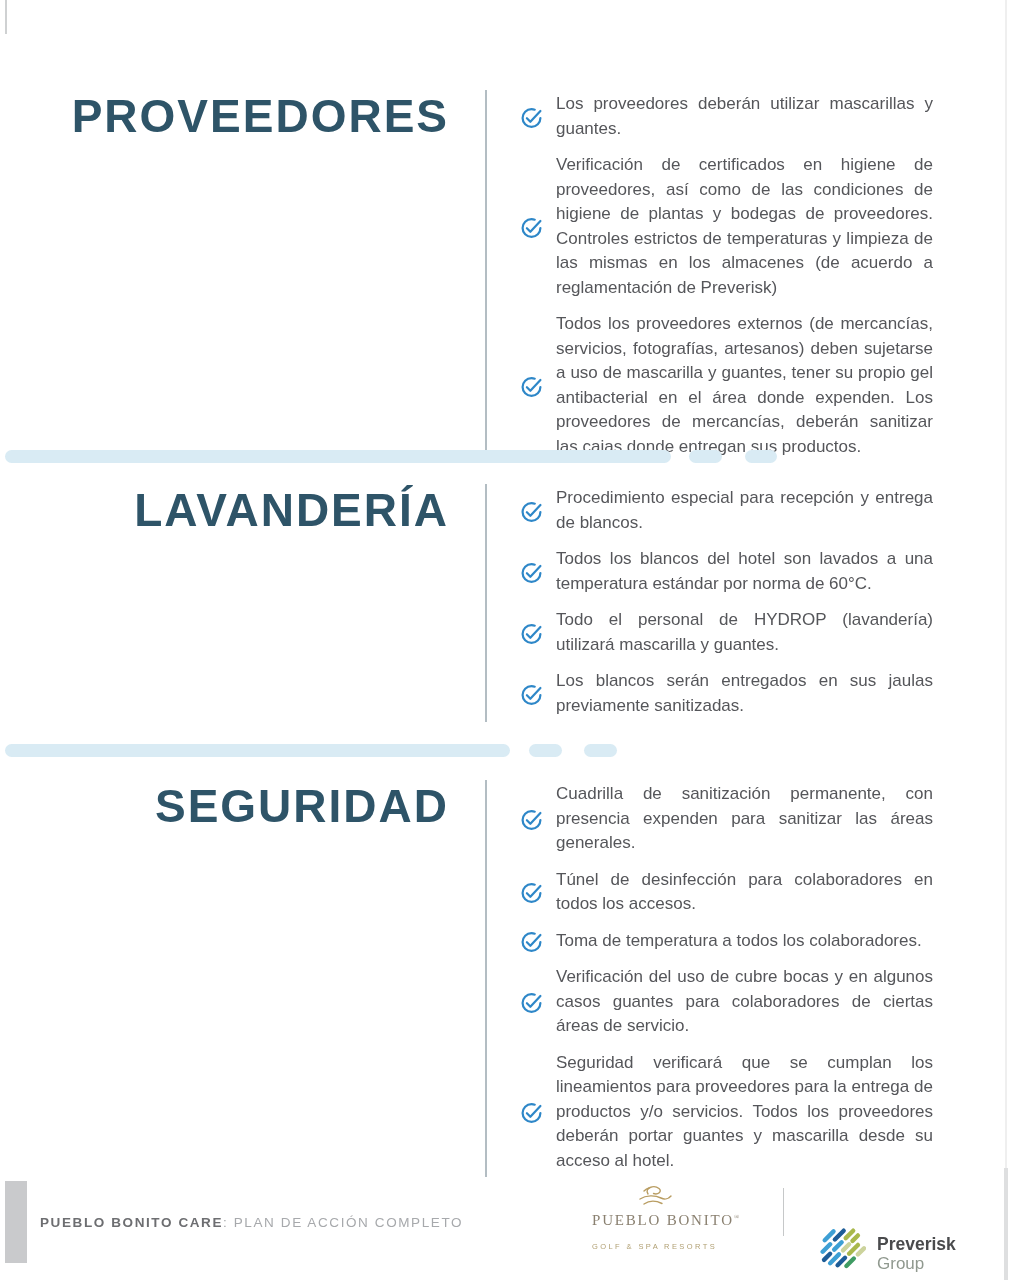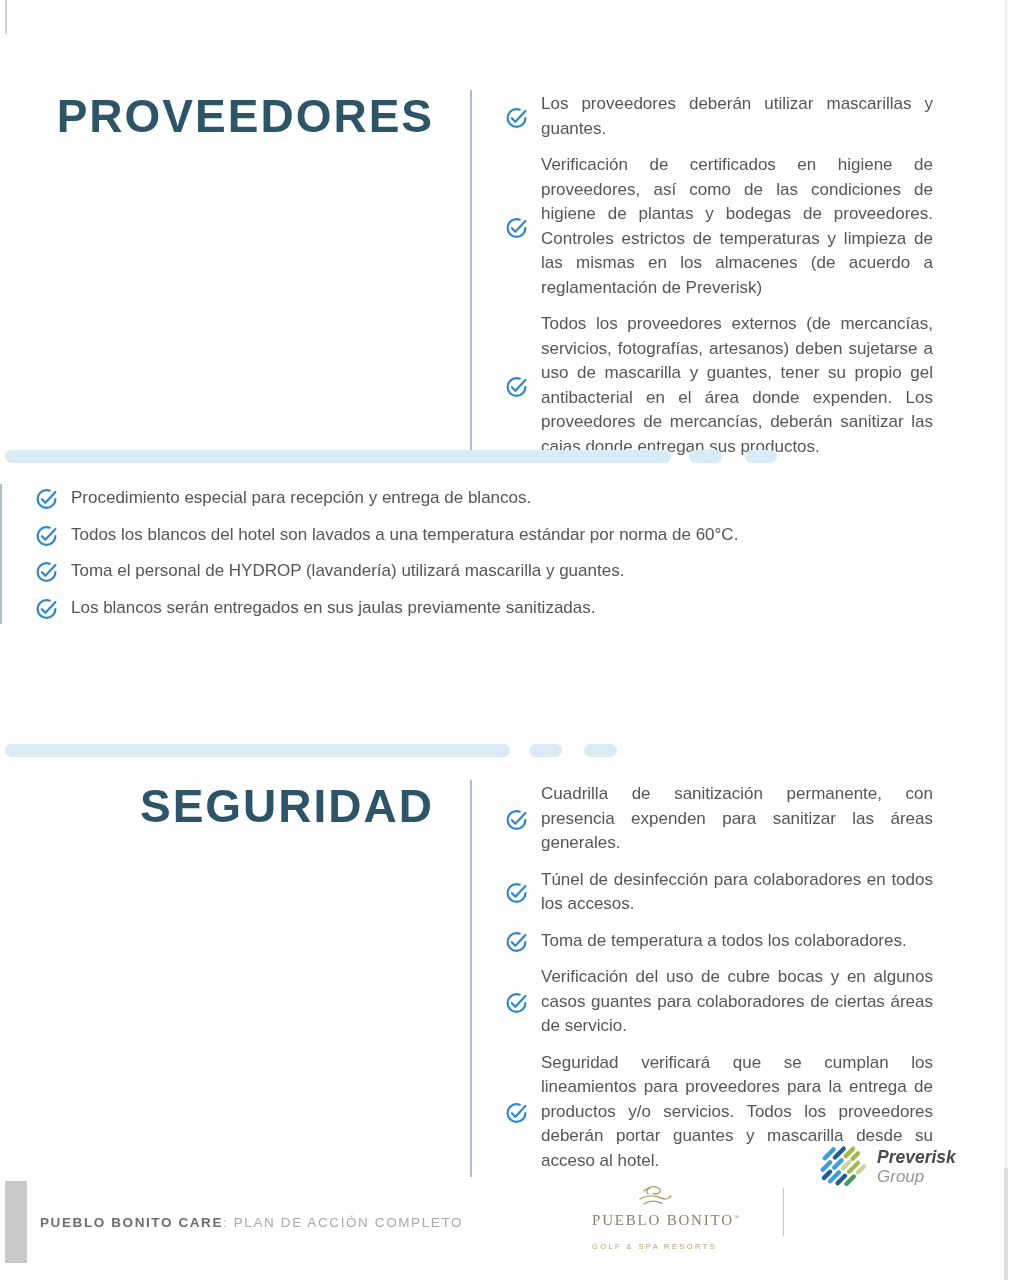--- a/index.html
+++ b/index.html
@@ -8,21 +8,21 @@
     width: 1011px; height: 1280px;
     background: #ffffff;
     font-family: "Liberation Sans", sans-serif;
     position: relative;
     overflow: hidden;
     -webkit-font-smoothing: antialiased;
   }
   .page { position: absolute; inset: 0; background: #ffffff; }
 
   
-  .section { position: absolute; left: 0; right: 0; display: flex; align-items: flex-start; }
+  .section { position: absolute; left: 15px; right: 0; display: flex; align-items: flex-start; }
   .sec-proveedores { top: 90px; }
   .sec-lavanderia  { top: 484px; }
   .sec-seguridad   { top: 780px; }
 
   .sec-left {
     width: 470px; flex: none;
     display: flex; justify-content: flex-end; align-items: flex-start;
     padding-right: 36px; padding-top: 3px;
   }
   .sec-title {
@@ -85,22 +85,22 @@
     font-size: 7.5px; letter-spacing: 2.4px;
     color: #b09f72; white-space: nowrap;
   }
 
   .footer-divider {
     position: absolute; left: 783px; top: 1188px;
     width: 1px; height: 48px; background: #c6c8c9;
   }
 
   .pv-logo {
-    position: absolute; left: 820px; top: 1142px;
-    display: flex; align-items: center; font-style: italic;
+    position: absolute; left: 820px; top: 1224px;
+    display: flex; align-items: flex-end;
   }
   .pv-mark { flex: none; width: 46px; height: 50px; margin-right: 11px; }
   .pv-text { line-height: 20px; }
   .pv-name { font-size: 17.5px; font-weight: 600; color: #4a4b4d; }
   .pv-sub  { font-size: 17px; color: #90998f; }
 
   
   .edge-left-top { position: absolute; left: 5px; top: 0; width: 2px; height: 34px; background: #cfd1d2; }
   .edge-right { position: absolute; right: 4px; top: 0; width: 2px; height: 1280px; background: #efefef; }
   .edge-right-bottom { position: absolute; right: 3px; top: 1168px; width: 4px; height: 112px; background: #dedfe0; }
@@ -143,20 +143,23 @@
         <p class="item-text">Todos los proveedores externos (de mercancías, servicios, fotografías, artesanos) deben sujetarse a uso de mascarilla y guantes, tener su propio gel antibacterial en el área donde expenden. Los proveedores de mercancías, deberán sanitizar las cajas donde entregan sus productos.</p>
       </div>
     </div>
   </section>
 
   <div class="rule rule1-bar"></div>
   <div class="rule rule1-dash1"></div>
   <div class="rule rule1-dash2"></div>
 
   <section class="section sec-lavanderia">
+    <div class="sec-left">
+      <h1 class="sec-title">LAVANDERÍA</h1>
+    </div>
     <div class="sec-right">
       <div class="item">
         <span class="check">
           <svg viewBox="0 0 24 24" fill="none" stroke="#2e87c8" stroke-width="2.3" stroke-linecap="round">
             <circle cx="12" cy="12.5" r="9.3" stroke-dasharray="47 11.5"></circle>
             <path d="M7.2 12.8 L10.8 16.4 L21.3 5.2" stroke-linejoin="round"></path>
           </svg>
         </span>
         <p class="item-text">Procedimiento especial para recepción y entrega de blancos.</p>
       </div>
@@ -169,21 +172,21 @@
         </span>
         <p class="item-text">Todos los blancos del hotel son lavados a una temperatura estándar por norma de 60°C.</p>
       </div>
       <div class="item">
         <span class="check">
           <svg viewBox="0 0 24 24" fill="none" stroke="#2e87c8" stroke-width="2.3" stroke-linecap="round">
             <circle cx="12" cy="12.5" r="9.3" stroke-dasharray="47 11.5"></circle>
             <path d="M7.2 12.8 L10.8 16.4 L21.3 5.2" stroke-linejoin="round"></path>
           </svg>
         </span>
-        <p class="item-text">Toma el personal de HYDROP (lavandería) utilizará mascarilla y guantes.</p>
+        <p class="item-text">Todo el personal de HYDROP (lavandería) utilizará mascarilla y guantes.</p>
       </div>
       <div class="item">
         <span class="check">
           <svg viewBox="0 0 24 24" fill="none" stroke="#2e87c8" stroke-width="2.3" stroke-linecap="round">
             <circle cx="12" cy="12.5" r="9.3" stroke-dasharray="47 11.5"></circle>
             <path d="M7.2 12.8 L10.8 16.4 L21.3 5.2" stroke-linejoin="round"></path>
           </svg>
         </span>
         <p class="item-text">Los blancos serán entregados en sus jaulas previamente sanitizadas.</p>
       </div>

